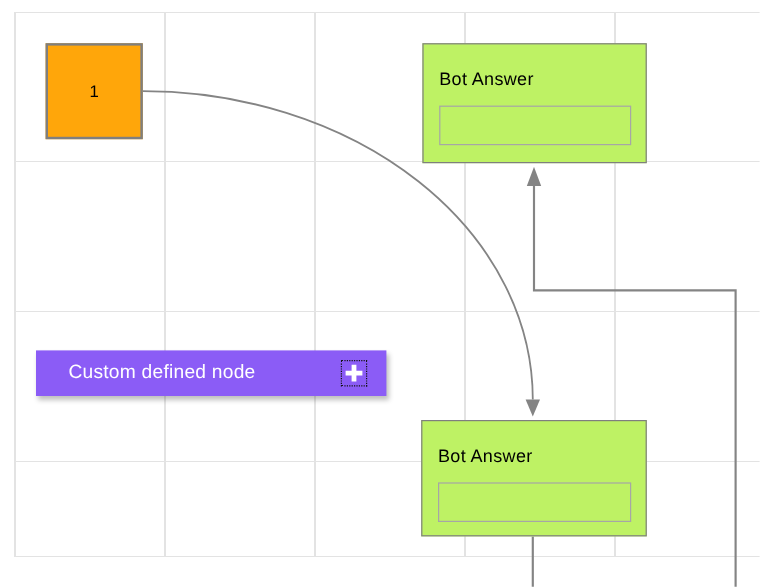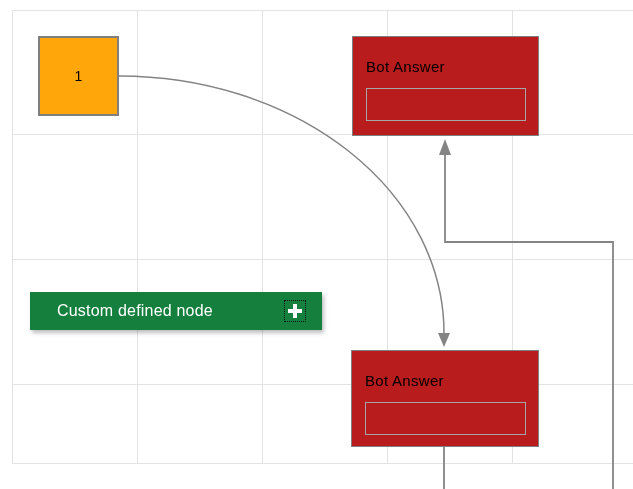--- a/index.html
+++ b/index.html
@@ -13,37 +13,37 @@
   
   .node-square{
     left:38px;top:36px;width:81px;height:80px;
     background:#FFA60A;border:2px solid #7F7F7F;
     display:flex;align-items:center;justify-content:center;
     font-size:14px;color:#000;
   }
 
   
   .bot-node{
-    background:#b91c1c;border:1.5px solid #7F7F7F;
+    background:#bef264;border:1.5px solid #7F7F7F;
   }
   .bot-node-top{left:352px;top:36px;width:187px;height:100px;}
   .bot-node-bottom{left:351px;top:350px;width:188px;height:97px;}
   .bot-label{
     position:absolute;left:13px;top:21px;
     font-size:15px;color:#000;letter-spacing:0.3px;white-space:nowrap;
   }
   .bot-input{
     position:absolute;left:13px;right:12px;top:51px;height:33px;
     border:1px solid #A6A6A6;background:transparent;box-sizing:border-box;
   }
 
   
   .custom-node{
     left:30px;top:292px;width:292px;height:38px;
-    background:#15803d;box-shadow:2px 3px 4px rgba(0,0,0,0.25);
+    background:#8b5cf6;box-shadow:2px 3px 4px rgba(0,0,0,0.25);
     display:flex;align-items:center;
     color:#ffffff;font-size:16px;padding-left:27px;
     letter-spacing:0.2px;
   }
   .plus-marquee{
     position:absolute;right:16px;top:8px;width:22px;height:22px;
     border:1px dotted #141414;box-sizing:border-box;
     display:flex;align-items:center;justify-content:center;
   }
 </style>

